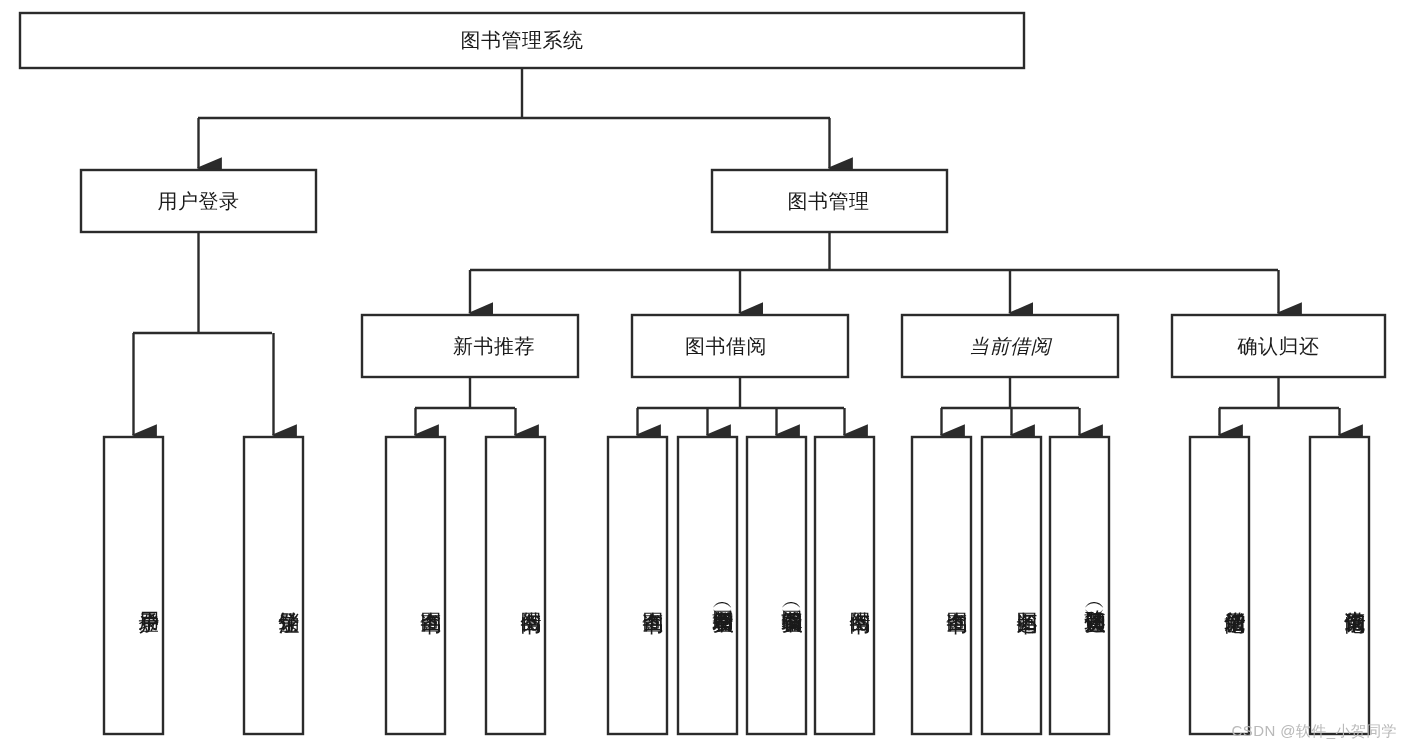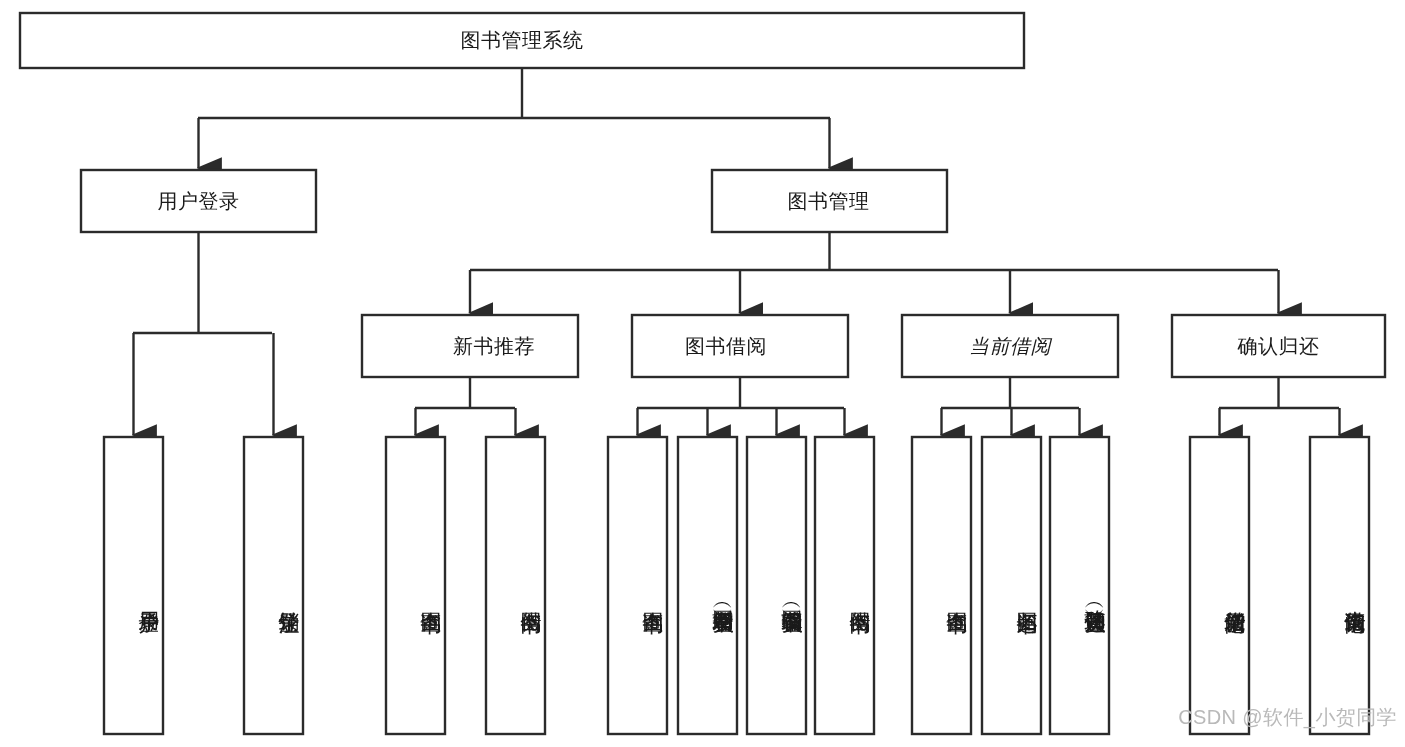--- a/index.html
+++ b/index.html
@@ -65,22 +65,22 @@
     line-height: 1.34;
     letter-spacing: 0.5px;
     writing-mode: vertical-rl;
     text-orientation: upright;
     pointer-events: none;
     overflow: hidden;
   }
   .watermark {
     position: absolute;
     right: 8px;
-    bottom: 16px;
-    font-size: 20px;
+    bottom: 6px;
+    font-size: 15px;
     color: #b9b9b9;
     letter-spacing: 0.4px;
     white-space: nowrap;
     user-select: none;
   }
 </style>
 </head>
 <body>
 
 <div id="diagram-root">

